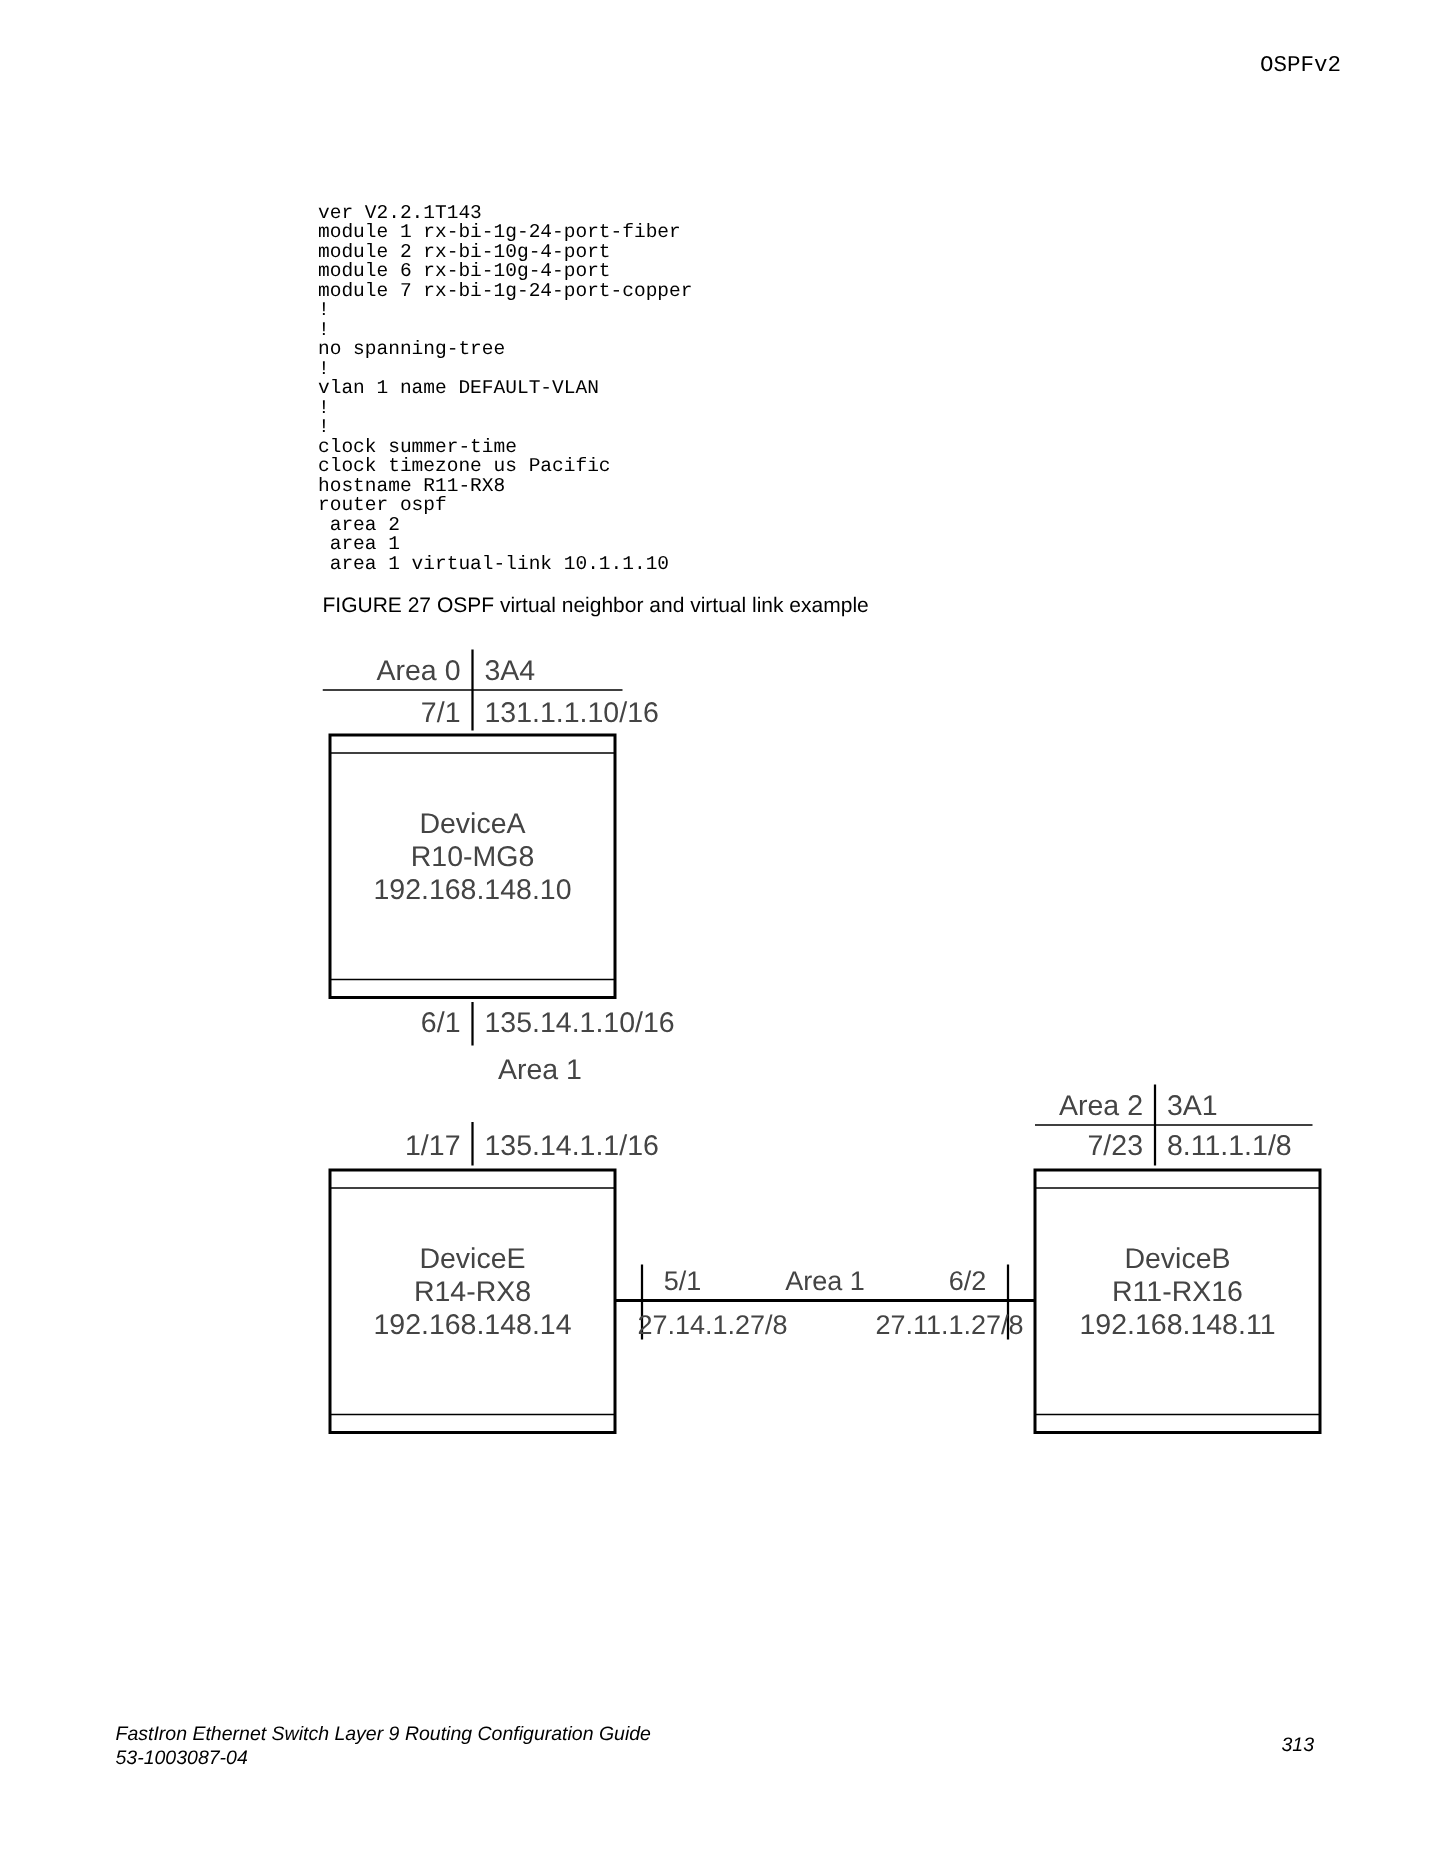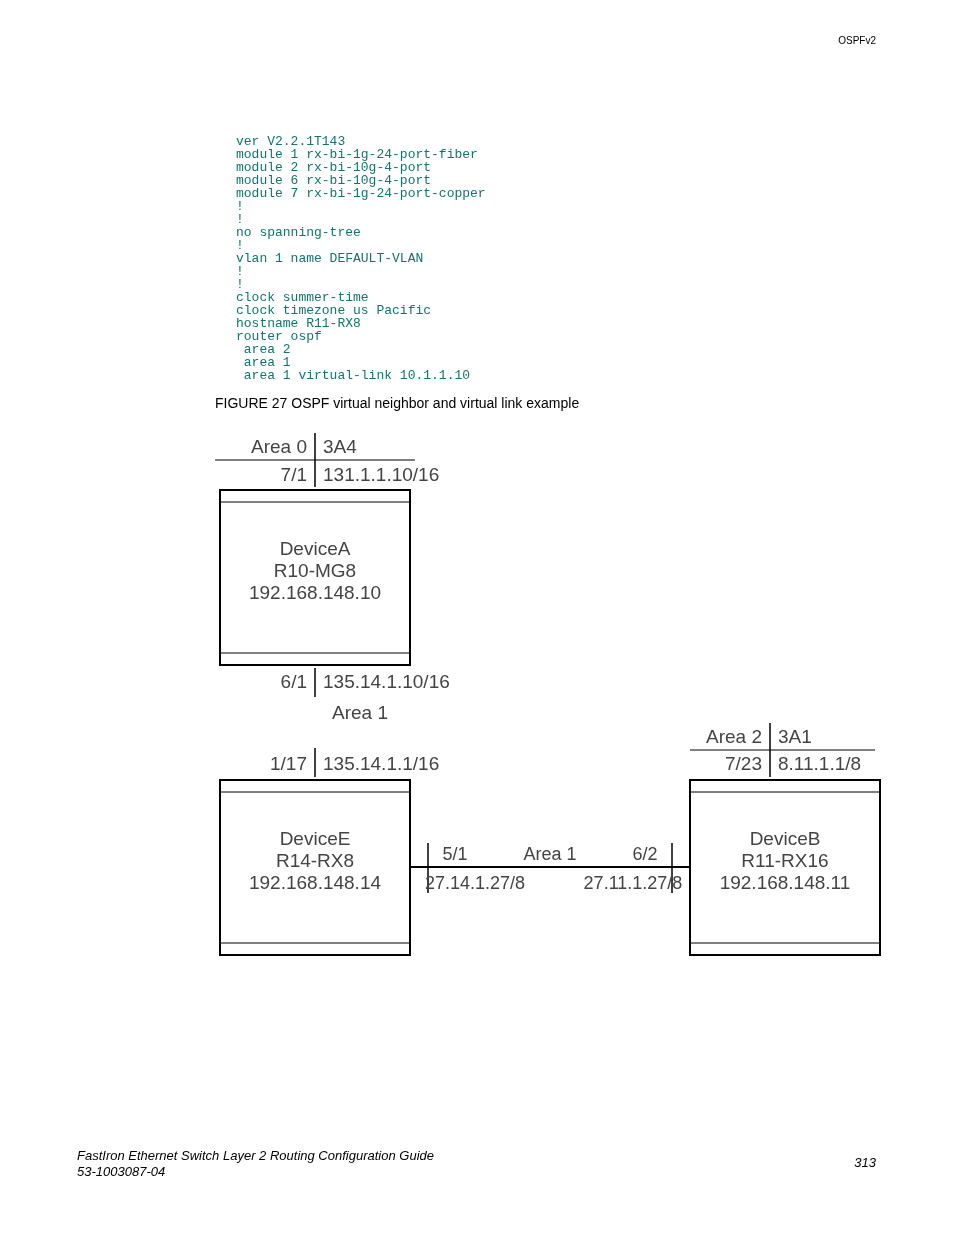--- a/index.html
+++ b/index.html
@@ -11,32 +11,33 @@
   }
   .page {
     width: 954px;
     height: 1235px;
     position: relative;
     box-sizing: border-box;
   }
   .header-right {
     position: absolute;
     top: 35px;
-    right: 78px;
-    font-size: 10px;
+    right: 60px;
+    font-size: 15px;
+    font-family: Liberation Mono, monospace;
   }
   .code-block {
     position: absolute;
-    left: 236px;
+    left: 212px;
     top: 135px;
     font-family: "Courier New", Courier, monospace;
     font-size: 13px;
     line-height: 1.0;
     white-space: pre;
-    color: #0f766e;
+    color: #000000;
   }
   .figure-caption {
     position: absolute;
     left: 215px;
     top: 395px;
     font-size: 14px;
   }
   .figure-caption .bold {
     font-weight: normal;
   }
@@ -169,18 +170,18 @@
         <text x="240" y="435" text-anchor="middle" font-size="18">5/1</text>
         <text x="335" y="435" text-anchor="middle" font-size="18">Area 1</text>
         <text x="430" y="435" text-anchor="middle" font-size="18">6/2</text>
         <text x="260" y="464" text-anchor="middle" font-size="18">27.14.1.27/8</text>
         <text x="418" y="464" text-anchor="middle" font-size="18">27.11.1.27/8</text>
       </g>
     </svg>
   </div>
 
   <div class="footer-left">
-    <div>FastIron Ethernet Switch Layer 2 Routing Configuration Guide</div>
+    <div>FastIron Ethernet Switch Layer 9 Routing Configuration Guide</div>
     <div>53-1003087-04</div>
   </div>
   <div class="footer-right">313</div>
 
 </div>
 
 </body></html>

